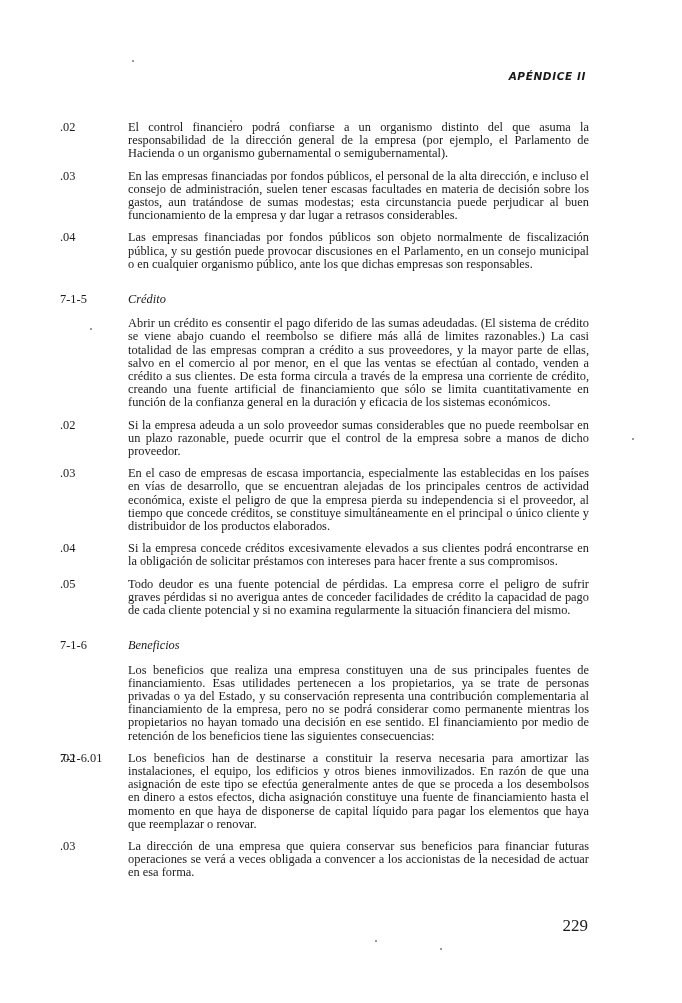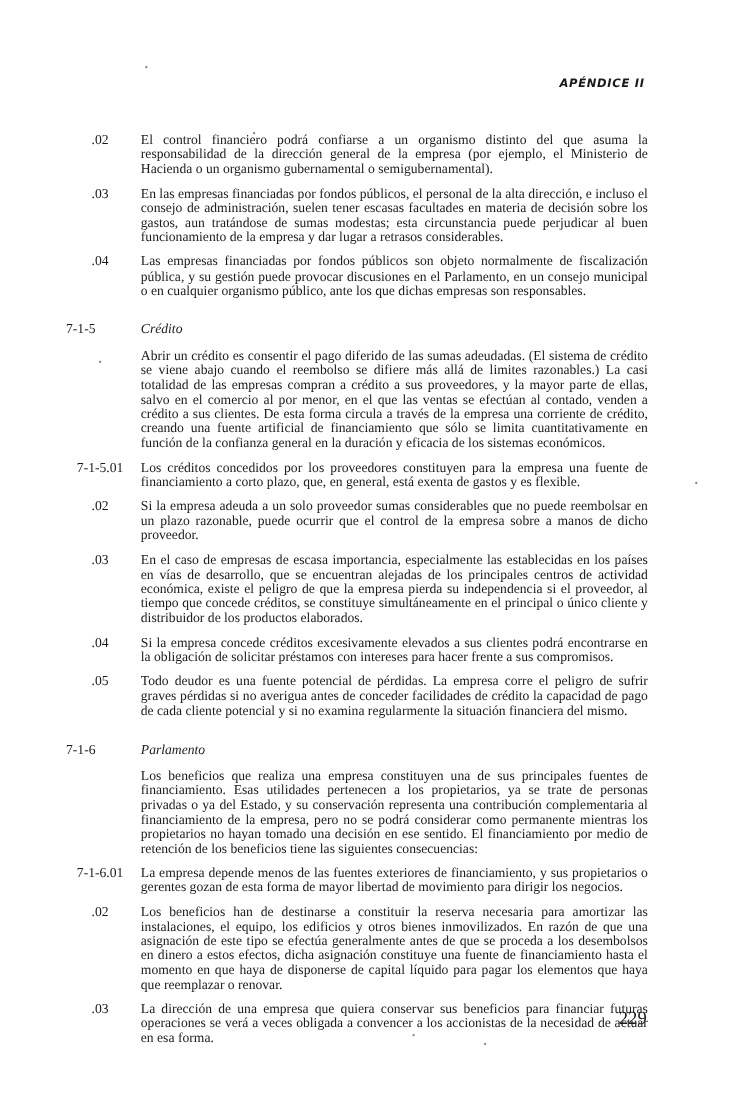--- a/index.html
+++ b/index.html
@@ -4,47 +4,46 @@
 <style>
   html, body { margin: 0; padding: 0; background: #ffffff; }
   body { width: 682px; height: 1003px; position: relative; overflow: hidden;
          font-family: "Liberation Serif", "DejaVu Serif", serif; color: #1a1a1a; }
   .running-head { position: absolute; top: 70px; right: 96px;
          font-family: "DejaVu Sans", "Liberation Sans", sans-serif; font-style: italic; font-weight: bold;
          font-size: 10.5px; letter-spacing: 0.6px; color: #1a1a1a; }
   .content { position: absolute; top: 121px; left: 60px; width: 529px; }
   .para { position: relative; padding-left: 68px; font-size: 12.4px; line-height: 13.2px;
           text-align: justify; margin-bottom: 9px; }
-  .para .label { position: absolute; left: 0; width: 62px; text-align: center; }
+  .para .label { position: absolute; left: 0; width: 62px; text-align: left; }
   .heading { position: relative; padding-left: 68px; font-size: 12.4px; line-height: 13.2px; margin-top: 22px; margin-bottom: 11px; }
   .heading .label { position: absolute; left: 0; font-style: normal; }
   .heading .title { font-style: italic; }
   .intro { padding-left: 68px; font-size: 12.4px; line-height: 13.2px; text-align: justify; margin-bottom: 9px; }
   .page-number { position: absolute; top: 916px; right: 94px; font-size: 17px; text-align: center; }
   .speck { position: absolute; width: 1.5px; height: 1.5px; background: #888; border-radius: 50%; }
 </style>
 </head>
 <body>
 
 <div class="running-head">APÉNDICE II</div>
 
 <div class="content" id="content">
-    <div class="para"><span class="label">.02</span><span>El control financiero podrá confiarse a un organismo distinto del que asuma la responsabilidad de la dirección general de la empresa (por ejemplo, el Ministerio de Hacienda o un organismo gubernamental o semigubernamental).</span></div>
+    <div class="para"><span class="label">.02</span><span>El control financiero podrá confiarse a un organismo distinto del que asuma la responsabilidad de la dirección general de la empresa (por ejemplo, el Parlamento de Hacienda o un organismo gubernamental o semigubernamental).</span></div>
     <div class="para"><span class="label">.03</span><span>En las empresas financiadas por fondos públicos, el personal de la alta dirección, e incluso el consejo de administración, suelen tener escasas facultades en materia de decisión sobre los gastos, aun tratándose de sumas modestas; esta circunstancia puede perjudicar al buen funcionamiento de la empresa y dar lugar a retrasos considerables.</span></div>
     <div class="para"><span class="label">.04</span><span>Las empresas financiadas por fondos públicos son objeto normalmente de fiscalización pública, y su gestión puede provocar discusiones en el Parlamento, en un consejo municipal o en cualquier organismo público, ante los que dichas empresas son responsables.</span></div>
     <div class="heading"><span class="label">7-1-5</span><span class="title">Crédito</span></div>
     <div class="intro">Abrir un crédito es consentir el pago diferido de las sumas adeudadas. (El sistema de crédito se viene abajo cuando el reembolso se difiere más allá de limites razonables.) La casi totalidad de las empresas compran a crédito a sus proveedores, y la mayor parte de ellas, salvo en el comercio al por menor, en el que las ventas se efectúan al contado, venden a crédito a sus clientes. De esta forma circula a través de la empresa una corriente de crédito, creando una fuente artificial de financiamiento que sólo se limita cuantitativamente en función de la confianza general en la duración y eficacia de los sistemas económicos.</div>
-    <div class="para"><span class="label">7-1-5.01</span><span>Los créditos concedidos por los proveedores constituyen para la empresa una fuente de financiamiento a corto plazo, que, en general, está exenta de gastos y es flexible.</span></div>
     <div class="para"><span class="label">.02</span><span>Si la empresa adeuda a un solo proveedor sumas considerables que no puede reembolsar en un plazo razonable, puede ocurrir que el control de la empresa sobre a manos de dicho proveedor.</span></div>
     <div class="para"><span class="label">.03</span><span>En el caso de empresas de escasa importancia, especialmente las establecidas en los países en vías de desarrollo, que se encuentran alejadas de los principales centros de actividad económica, existe el peligro de que la empresa pierda su independencia si el proveedor, al tiempo que concede créditos, se constituye simultáneamente en el principal o único cliente y distribuidor de los productos elaborados.</span></div>
     <div class="para"><span class="label">.04</span><span>Si la empresa concede créditos excesivamente elevados a sus clientes podrá encontrarse en la obligación de solicitar préstamos con intereses para hacer frente a sus compromisos.</span></div>
     <div class="para"><span class="label">.05</span><span>Todo deudor es una fuente potencial de pérdidas. La empresa corre el peligro de sufrir graves pérdidas si no averigua antes de conceder facilidades de crédito la capacidad de pago de cada cliente potencial y si no examina regularmente la situación financiera del mismo.</span></div>
-    <div class="heading"><span class="label">7-1-6</span><span class="title">Parlamento</span></div>
+    <div class="heading"><span class="label">7-1-6</span><span class="title">Beneficios</span></div>
     <div class="intro">Los beneficios que realiza una empresa constituyen una de sus principales fuentes de financiamiento. Esas utilidades pertenecen a los propietarios, ya se trate de personas privadas o ya del Estado, y su conservación representa una contribución complementaria al financiamiento de la empresa, pero no se podrá considerar como permanente mientras los propietarios no hayan tomado una decisión en ese sentido. El financiamiento por medio de retención de los beneficios tiene las siguientes consecuencias:</div>
-    <div class="para"><span class="label">7-1-6.01</span><span>La empresa depende menos de las fuentes exteriores de financiamiento, y sus propietarios o gerentes gozan de esta forma de mayor libertad de movimiento para dirigir los negocios.</span></div>
+    <div class="para"><span class="label">7-1-6.01</span></div>
     <div class="para"><span class="label">.02</span><span>Los beneficios han de destinarse a constituir la reserva necesaria para amortizar las instalaciones, el equipo, los edificios y otros bienes inmovilizados. En razón de que una asignación de este tipo se efectúa generalmente antes de que se proceda a los desembolsos en dinero a estos efectos, dicha asignación constituye una fuente de financiamiento hasta el momento en que haya de disponerse de capital líquido para pagar los elementos que haya que reemplazar o renovar.</span></div>
     <div class="para"><span class="label">.03</span><span>La dirección de una empresa que quiera conservar sus beneficios para financiar futuras operaciones se verá a veces obligada a convencer a los accionistas de la necesidad de actuar en esa forma.</span></div>
   </div>
 
 <div class="page-number">229</div>
 
 <span class="speck" style="top:60px;left:132px"></span>
 <span class="speck" style="top:120px;left:230px"></span>
 <span class="speck" style="top:438px;left:632px"></span>
 <span class="speck" style="top:328px;left:90px"></span>

